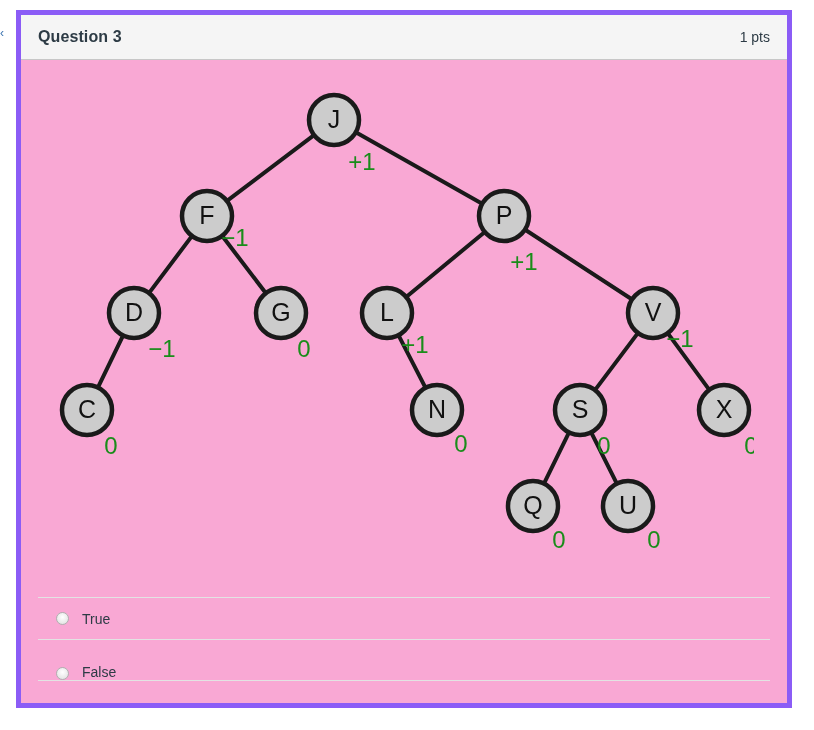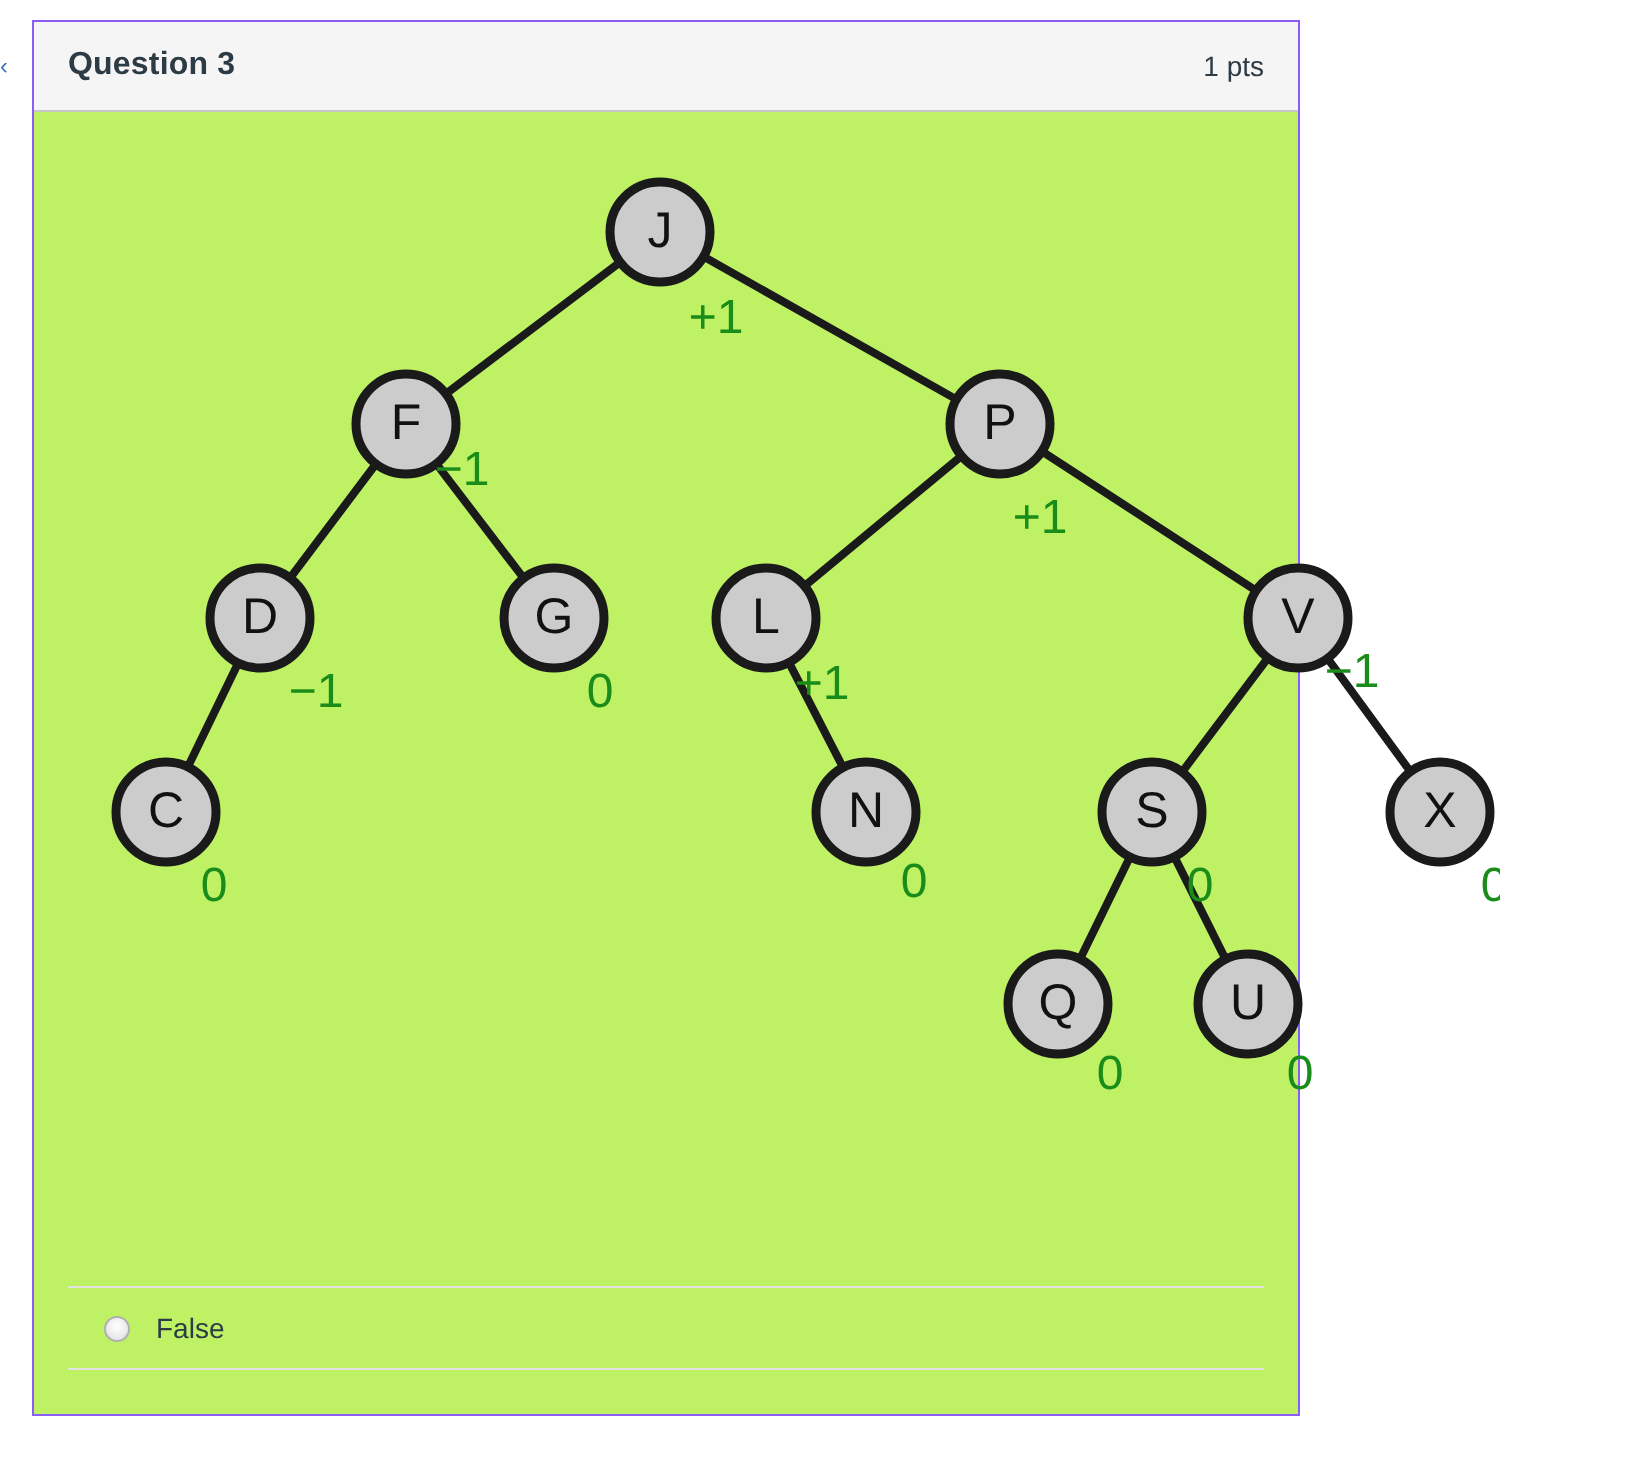--- a/index.html
+++ b/index.html
@@ -31,24 +31,24 @@
     color: #3b73af;
     font-size: 12px;
     line-height: 10px;
     overflow: hidden;
   }
 
   .question-card {
     position: absolute;
     left: 16px;
     top: 10px;
-    width: 634px;
+    width: 776px;
     height: 698px;
-    border: 1px solid #8b5cf6;
-    background: #bef264;
+    border: 5px solid #8b5cf6;
+    background: #f9a8d4;
     box-sizing: border-box;
   }
 
   .question-header {
     height: 45px;
     background: #f5f5f5;
     border-bottom: 1px solid #c7c7c7;
     display: flex;
     align-items: center;
     justify-content: space-between;
@@ -104,20 +104,21 @@
   .answer-row {
     display: flex;
     align-items: center;
     height: 42px;
     border-top: 1px solid #e3e3e3;
     padding-left: 18px;
     box-sizing: border-box;
   }
   .answer-row.last {
     border-bottom: 1px solid #e3e3e3;
+    align-items: flex-end;
   }
 
   .radio {
     width: 13px;
     height: 13px;
     border-radius: 50%;
     border: 1px solid #b0b0b0;
     background: radial-gradient(circle at 50% 38%, #ffffff 0%, #eaeaea 62%, #dcdcdc 100%);
     box-sizing: border-box;
     flex: 0 0 auto;
@@ -222,20 +223,24 @@
             <g>
               <circle cx="590" cy="414" r="25" fill="#cccccc" stroke="#1a1a1a" stroke-width="4.5"></circle>
               <text x="590" y="415" text-anchor="middle" dominant-baseline="middle" font-family="&quot;Liberation Sans&quot;, sans-serif" font-size="25" fill="#111111">U</text>
               <text x="616" y="450" text-anchor="middle" dominant-baseline="middle" font-family="&quot;Liberation Sans&quot;, sans-serif" font-size="24" fill="#1a8c1a">0</text>
             </g>
           </svg>
       </div>
     </div>
 
     <div class="answers">
+      <div class="answer-row">
+        <span class="radio"></span>
+        <span class="answer-label">True</span>
+      </div>
       <div class="answer-row last">
         <span class="radio"></span>
         <span class="answer-label">False</span>
       </div>
     </div>
 
   </div>
 </div>
 
 </body></html>

